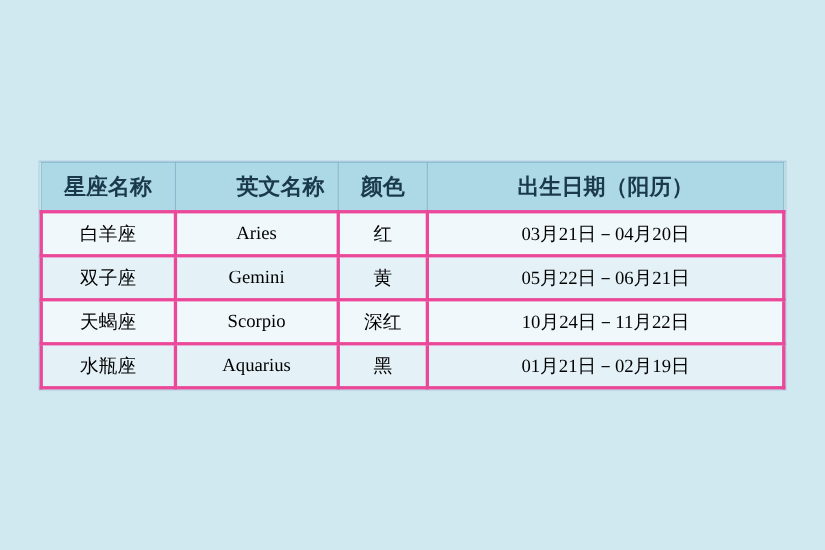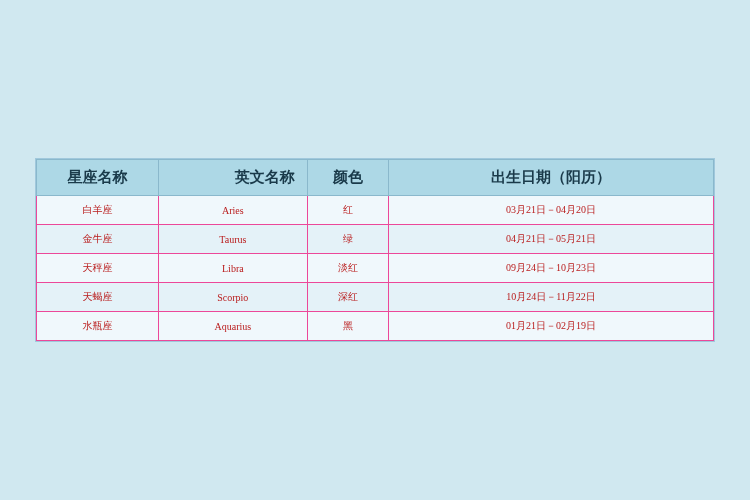--- a/index.html
+++ b/index.html
@@ -30,39 +30,39 @@
     }
 
     thead tr {
       background-color: #add8e6;
     }
 
     thead th {
       border: 1px solid #8ab8cc;
       padding: 8px 12px;
       text-align: center;
-      font-size: 15px;
+      font-size: 20px;
       font-weight: bold;
       color: #1a3a4a;
     }
 
     tbody tr {
       background-color: #f0f8fc;
     }
 
     tbody tr:nth-child(even) {
       background-color: #e4f2f8;
     }
 
     tbody td {
-      border: 1px solid #ec4899;
+      border: 3px solid #ec4899;
       padding: 7px 12px;
       text-align: center;
-      font-size: 10px;
-      color: #b91c1c;
+      font-size: 17px;
+      color: #000000;
     }
 
     .col-zh { width: 18%; }
     .col-en { width: 22%; text-align: right; }
     .col-color { width: 12%; }
     .col-date { width: 48%; font-family: Liberation Mono, monospace; }
   </style>
 </head>
 <body>
 
@@ -77,30 +77,24 @@
       </tr>
     </thead>
     <tbody id="table-body">
     <tr>
           <td>白羊座</td>
           <td>Aries</td>
           <td>红</td>
           <td>03月21日－04月20日</td>
         </tr>
         <tr>
-          <td>金牛座</td>
-          <td>Taurus</td>
-          <td>绿</td>
-          <td>04月21日－05月21日</td>
-        </tr>
-        <tr>
-          <td>天秤座</td>
-          <td>Libra</td>
-          <td>淡红</td>
-          <td>09月24日－10月23日</td>
+          <td>双子座</td>
+          <td>Gemini</td>
+          <td>黄</td>
+          <td>05月22日－06月21日</td>
         </tr>
         <tr>
           <td>天蝎座</td>
           <td>Scorpio</td>
           <td>深红</td>
           <td>10月24日－11月22日</td>
         </tr>
         <tr>
           <td>水瓶座</td>
           <td>Aquarius</td>

